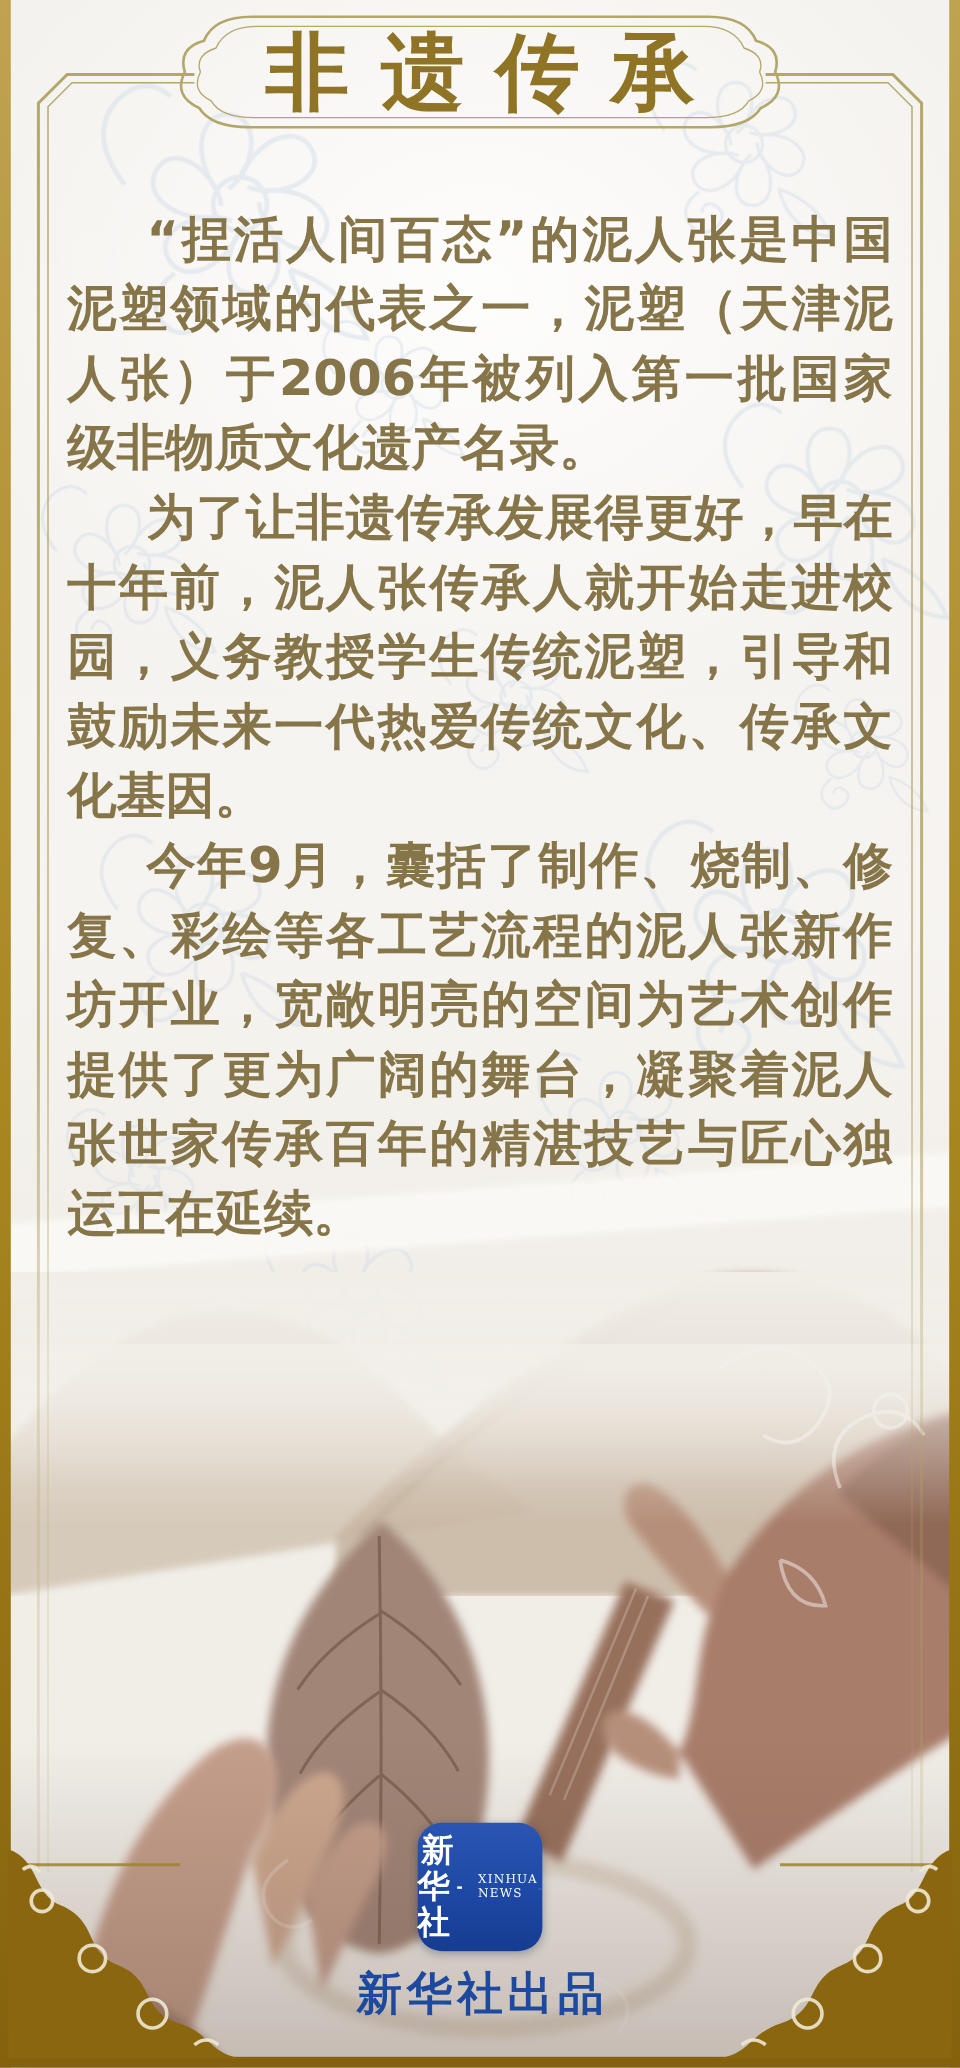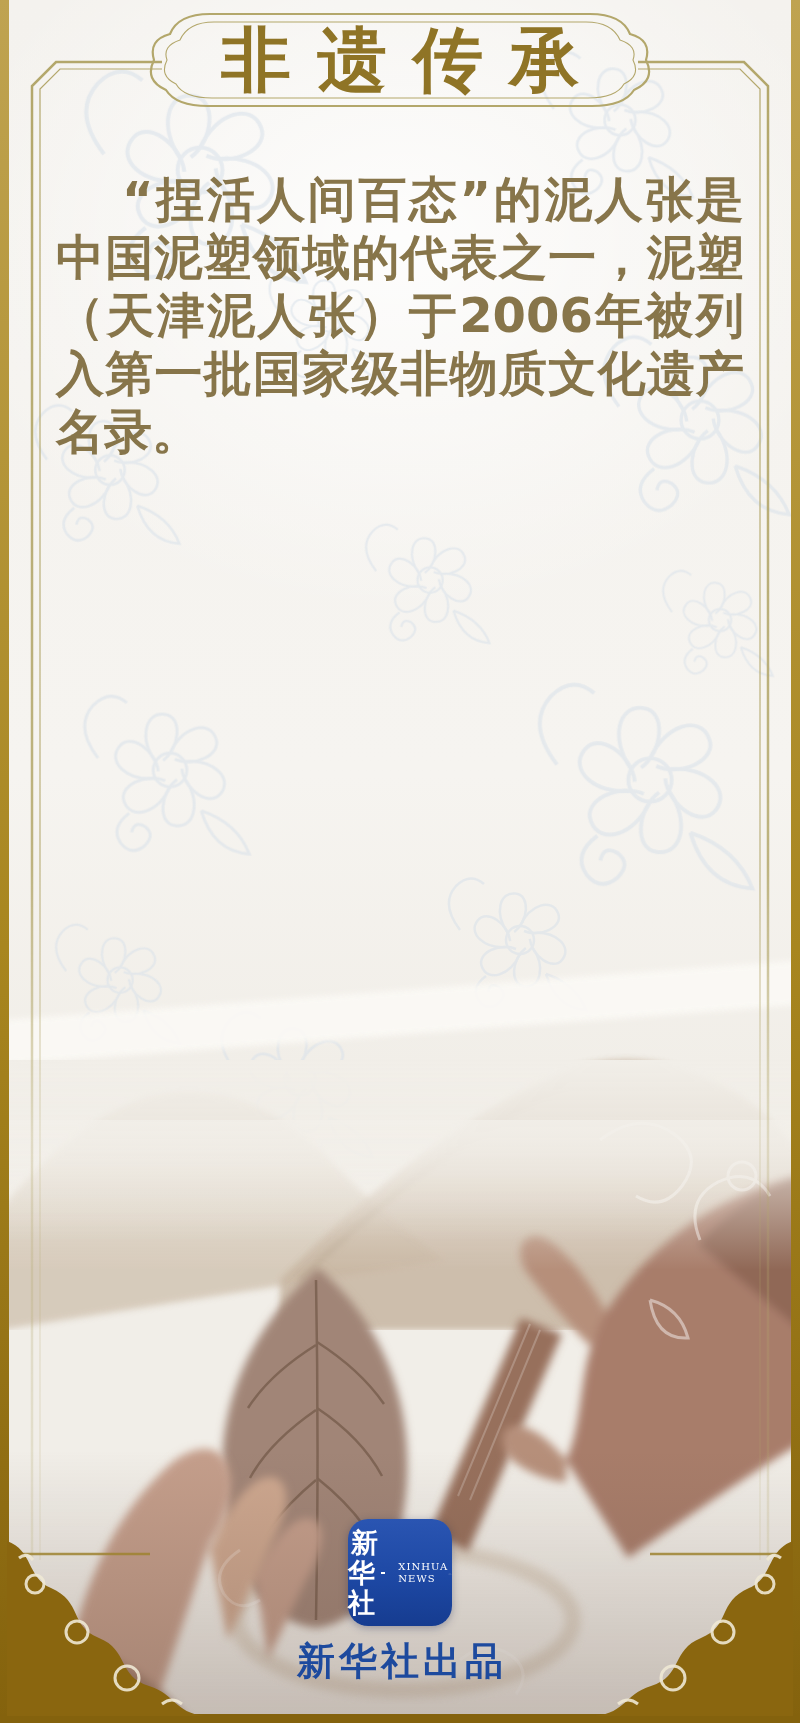--- a/index.html
+++ b/index.html
@@ -36,21 +36,21 @@
   
   .title{
     position:absolute;left:0;top:22px;width:800px;text-align:center;
     font-family:"DejaVu Serif",serif;font-weight:700;
     font-size:70px;line-height:76px;letter-spacing:26px;text-indent:26px;
     color:#8f7426;
   }
   
   .body{
     position:absolute;left:56px;top:170px;width:688px;
-    font-size:48px;line-height:58px;font-weight:700;
+    font-size:41px;line-height:58px;font-weight:700;
     color:#87754a;text-align:justify;
   }
   .body p{margin:0;text-indent:66px;}
   
   .logo{
     position:absolute;left:348px;top:1519px;width:104px;height:107px;
     background:linear-gradient(180deg,#2a55b2 0%,#1d48a4 55%,#163c90 100%);
     border-radius:20px;box-shadow:0 2px 8px rgba(30,40,80,.35);
     display:flex;flex-direction:row;align-items:center;justify-content:center;
   }
@@ -227,20 +227,22 @@
     </g>
     <g>
       <use href="#cloudShape" transform="translate(793,1716) scale(-1,1)"></use>
     </g>
   </svg>
 
   <div class="title">非遗传承</div>
 
   <div class="body">
     <p>“捏活人间百态”的泥人张是中国泥塑领域的代表之一，泥塑（天津泥人张）于2006年被列入第一批国家级非物质文化遗产名录。</p>
+    <p>为了让非遗传承发展得更好，早在十年前，泥人张传承人就开始走进校园，义务教授学生传统泥塑，引导和鼓励未来一代热爱传统文化、传承文化基因。</p>
+    <p>今年9月，囊括了制作、烧制、修复、彩绘等各工艺流程的泥人张新作坊开业，宽敞明亮的空间为艺术创作提供了更为广阔的舞台，凝聚着泥人张世家传承百年的精湛技艺与匠心独运正在延续。</p>
   </div>
 
   <div class="logo">
     <div class="logo-cn">新华社</div>
     <div class="logo-rule"></div>
     <div class="logo-en">XINHUA NEWS</div>
     <svg class="logo-net" width="66" height="32" viewBox="0 0 66 32" aria-hidden="true">
       <g stroke="#ffffff" stroke-width="0.8" opacity="0.95" fill="none">
         <path d="M33 3 L15 12 M33 3 L33 15 M33 3 L51 12 M15 12 L33 15 M33 15 L51 12 M15 12 L4 26 M15 12 L20 28 M33 15 L20 28 M33 15 L46 28 M51 12 L46 28 M51 12 L62 26 M4 26 L20 28 M20 28 L33 30 M33 30 L46 28 M46 28 L62 26"></path>
       </g>

